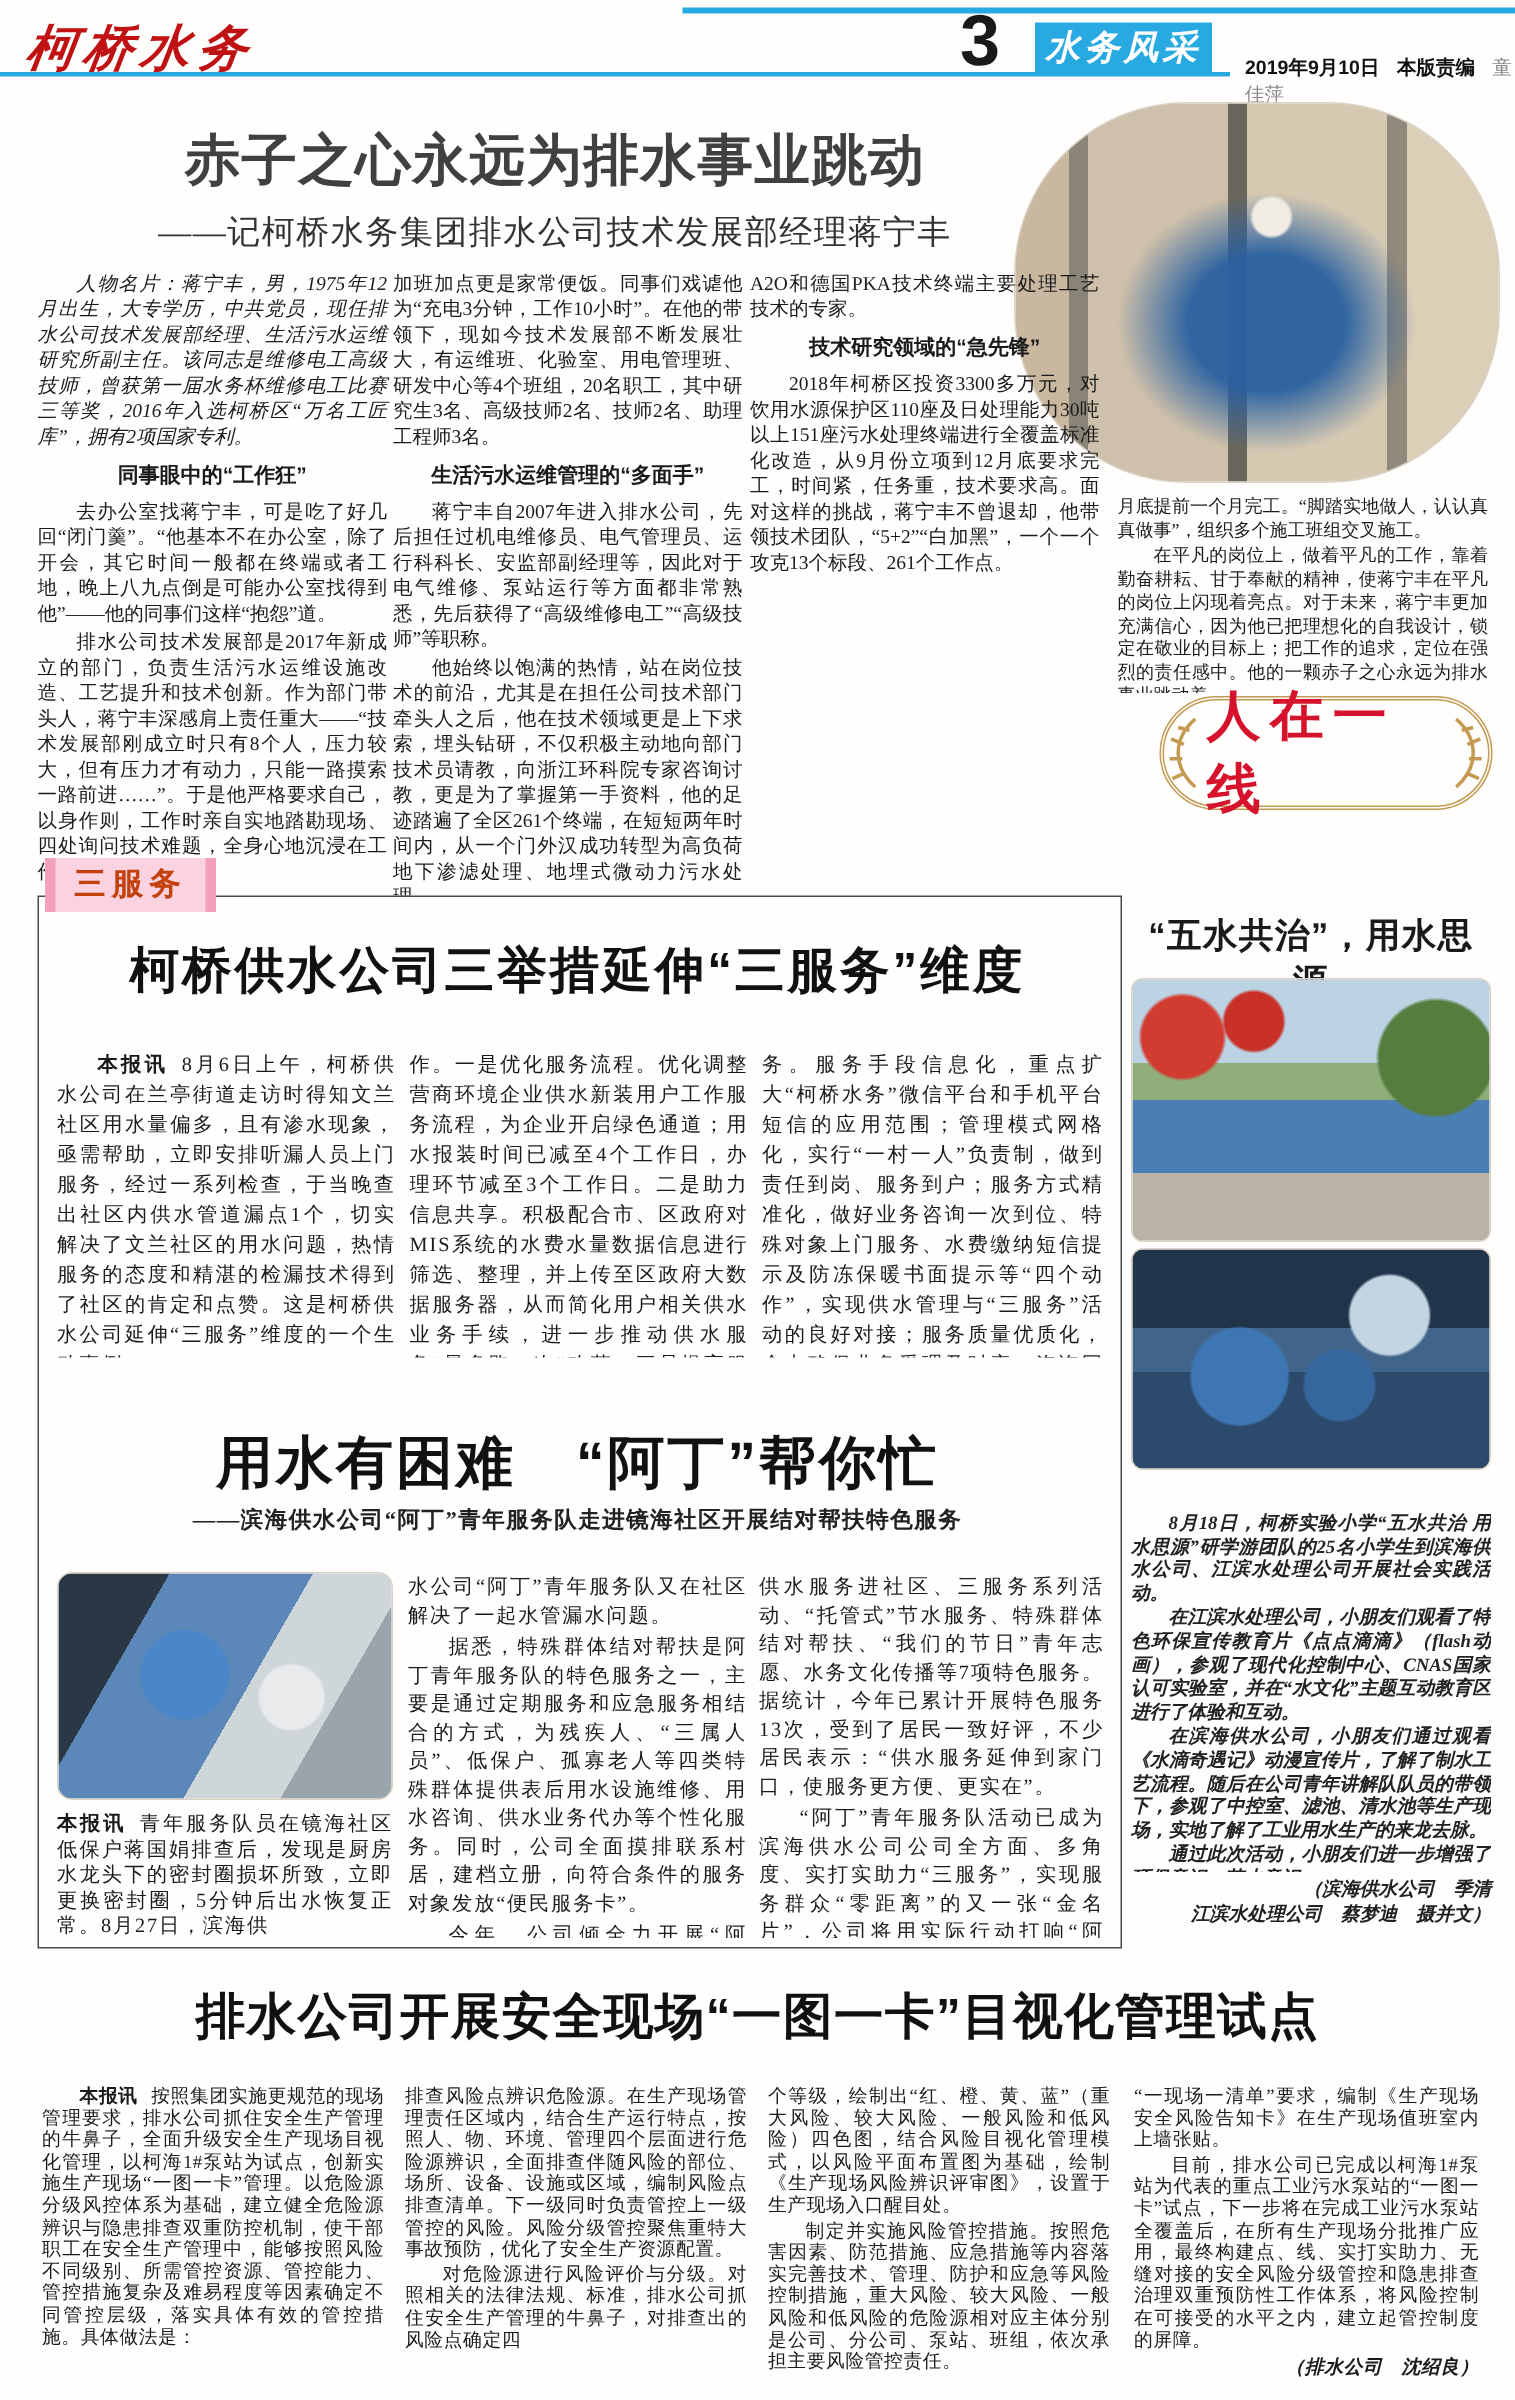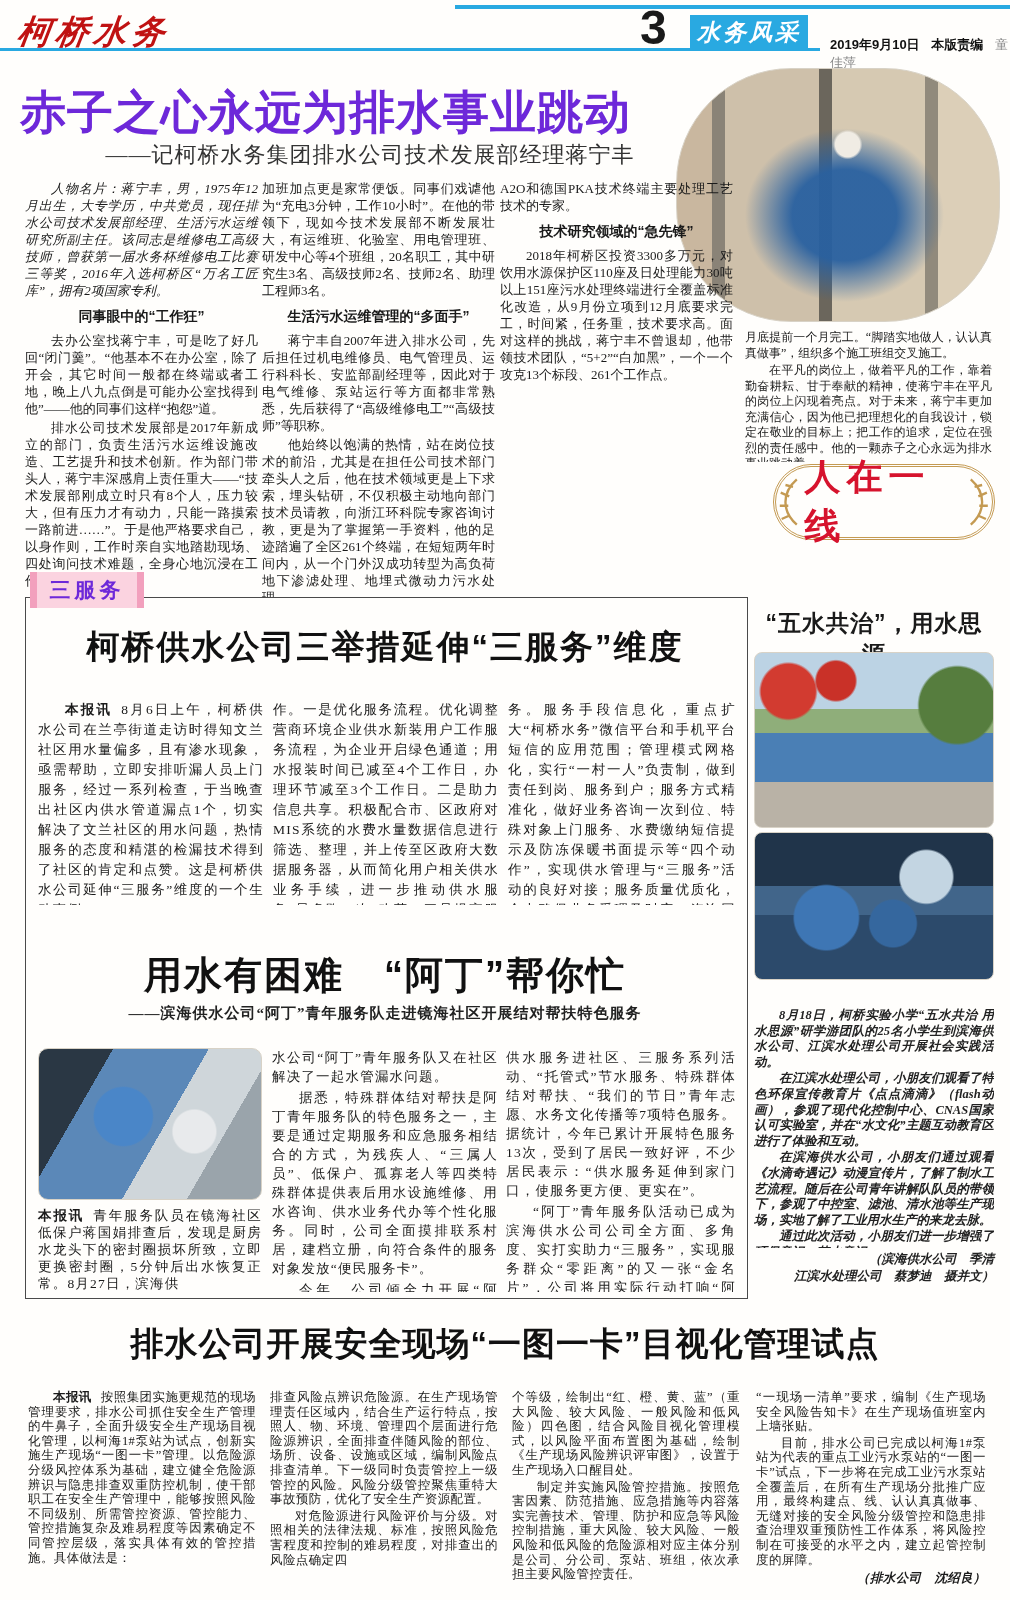--- a/index.html
+++ b/index.html
@@ -19,22 +19,22 @@
   
   .masthead{font-family:"DejaVu Serif",serif;font-style:italic;font-weight:bold;
     color:#c01212;font-size:33px;letter-spacing:5px;transform:skewX(-8deg);}
   .blueline{background:#29a9e1;}
   .pageno{font-family:"Liberation Sans",sans-serif;font-weight:bold;font-size:48px;line-height:1;}
   .secbadge{background:#29a9e1;color:#fff;font-family:"DejaVu Serif",serif;font-weight:bold;
     font-style:italic;font-size:23px;text-align:center;line-height:34px;letter-spacing:3px;}
   .dateline{font-family:"Liberation Sans",sans-serif;font-weight:bold;font-size:13px;color:#111;}
   .dateline .editor{color:#888;font-weight:normal;margin-left:8px;}
   
-  .a1title{font-family:"Liberation Sans",sans-serif;font-weight:bold;font-size:46px;
-    color:#6d28d9;letter-spacing:1px;}
+  .a1title{font-family:"Liberation Sans",sans-serif;font-weight:bold;font-size:37px;
+    color:#404040;text-align:center;letter-spacing:1px;}
   .a1sub{font-size:22px;color:#333;text-align:center;letter-spacing:1px;}
   .photo{border:1px solid #d8d2c6;}
   .p-worker{border-radius:115px;
     background:
       radial-gradient(circle at 53% 30%, #f0ece4 0 5%, rgba(0,0,0,0) 6%),
       radial-gradient(ellipse at 52% 58%, rgba(40,96,160,.95) 0 22%, rgba(40,96,160,0) 42%),
       linear-gradient(90deg,#c9b79f 0 11%,#8a8377 11% 15%,#cec0aa 15% 44%,#6b665c 44% 48%,#d6c9b2 48% 77%,#918a7c 77% 81%,#dccfb8 81% 100%);}
   .p-flags{border-radius:8px;
     background:
       radial-gradient(circle at 14% 22%, #d23b30 0 11%, rgba(0,0,0,0) 12%),
@@ -52,21 +52,21 @@
       radial-gradient(circle at 38% 45%, #4a86c8 0 18%, rgba(0,0,0,0) 19%),
       radial-gradient(circle at 70% 55%, #e8eaec 0 12%, rgba(0,0,0,0) 13%),
       linear-gradient(120deg,#2a3744 0 24%,#5b88b8 24% 55%,#cfd6da 55% 76%,#9aa4ab 76% 100%);}
   
   .linebadge{border:3px double #c49a52;border-radius:38px;display:flex;align-items:center;justify-content:center;}
   .linebadge .txt{color:#d6132d;font-family:"Liberation Sans",sans-serif;font-weight:bold;
     font-size:36px;letter-spacing:6px;}
   
   .box2{border:1px solid #4a4a4a;background:#fffefc;}
   .tagbadge{background:#fbd3e0;border-left:7px solid #f2a0bd;border-right:7px solid #f2a0bd;
-    color:#6d28d9;font-family:"Liberation Sans",sans-serif;font-weight:bold;font-size:21px;
+    color:#c2410c;font-family:"Liberation Sans",sans-serif;font-weight:bold;font-size:21px;
     text-align:center;line-height:36px;letter-spacing:4px;}
   .a2title{font-family:"Liberation Sans",sans-serif;font-weight:bold;font-size:33px;
     color:#111;text-align:center;letter-spacing:2px;}
   .col2s{font-size:13.5px;line-height:20px;letter-spacing:1.3px;}
   .a3title{font-family:"Liberation Sans",sans-serif;font-weight:bold;font-size:38px;
     color:#111;text-align:center;letter-spacing:2px;}
   .a3sub{font-size:15px;font-weight:bold;color:#222;text-align:center;letter-spacing:1px;}
   .col3s{font-size:13.5px;line-height:19px;letter-spacing:1.2px;}
   
   .sbtitle{font-family:"Liberation Sans",sans-serif;font-weight:bold;font-size:23px;
@@ -178,23 +178,23 @@
   <p class="sbsig">（滨海供水公司　季清</p>
   <p class="sbsig">江滨水处理公司　蔡梦迪　摄并文）</p>
 </div>
 
 <div class="abs a4title" style="left:0;top:1322px;width:1010px;">排水公司开展安全现场“一图一卡”目视化管理试点</div>
 <div class="abs col4s" style="left:28px;top:1390px;width:228px;height:205px;overflow:hidden;">
   <p><b class="lead">本报讯</b><span>按照集团实施更规范的现场管理要求，排水公司抓住安全生产管理的牛鼻子，全面升级安全生产现场目视化管理，以柯海1#泵站为试点，创新实施生产现场“一图一卡”管理。以危险源分级风控体系为基础，建立健全危险源辨识与隐患排查双重防控机制，使干部职工在安全生产管理中，能够按照风险不同级别、所需管控资源、管控能力、管控措施复杂及难易程度等因素确定不同管控层级，落实具体有效的管控措施。具体做法是：</span></p>
 </div>
 <div class="abs col4s" style="left:270px;top:1390px;width:228px;height:205px;overflow:hidden;">
   <p class="cont">排查风险点辨识危险源。在生产现场管理责任区域内，结合生产运行特点，按照人、物、环境、管理四个层面进行危险源辨识，全面排查伴随风险的部位、场所、设备、设施或区域，编制风险点排查清单。下一级同时负责管控上一级管控的风险。风险分级管控聚焦重特大事故预防，优化了安全生产资源配置。</p>
-  <p>对危险源进行风险评价与分级。对照相关的法律法规、标准，按照风险危害程度和控制的难易程度，对排查出的风险点确定四</p>
+  <p>对危险源进行风险评价与分级。对照相关的法律法规、标准，排水公司抓住安全生产管理的牛鼻子，对排查出的风险点确定四</p>
 </div>
 <div class="abs col4s" style="left:512px;top:1390px;width:228px;height:205px;overflow:hidden;">
   <p class="cont">个等级，绘制出“红、橙、黄、蓝”（重大风险、较大风险、一般风险和低风险）四色图，结合风险目视化管理模式，以风险平面布置图为基础，绘制《生产现场风险辨识评审图》，设置于生产现场入口醒目处。</p>
   <p>制定并实施风险管控措施。按照危害因素、防范措施、应急措施等内容落实完善技术、管理、防护和应急等风险控制措施，重大风险、较大风险、一般风险和低风险的危险源相对应主体分别是公司、分公司、泵站、班组，依次承担主要风险管控责任。</p>
 </div>
 <div class="abs col4s" style="left:756px;top:1390px;width:230px;height:205px;overflow:hidden;">
   <p class="cont">“一现场一清单”要求，编制《生产现场安全风险告知卡》在生产现场值班室内上墙张贴。</p>
-  <p>目前，排水公司已完成以柯海1#泵站为代表的重点工业污水泵站的“一图一卡”试点，下一步将在完成工业污水泵站全覆盖后，在所有生产现场分批推广应用，最终构建点、线、认认真真做事、无缝对接的安全风险分级管控和隐患排查治理双重预防性工作体系，将风险控制在可接受的水平之内，建立起管控制度的屏障。</p>
+  <p>目前，排水公司已完成以柯海1#泵站为代表的重点工业污水泵站的“一图一卡”试点，下一步将在完成工业污水泵站全覆盖后，在所有生产现场分批推广应用，最终构建点、线、实打实助力、无缝对接的安全风险分级管控和隐患排查治理双重预防性工作体系，将风险控制在可接受的水平之内，建立起管控制度的屏障。</p>
   <p class="sig">（排水公司　沈绍良）</p>
 </div>
 
 </body></html>

